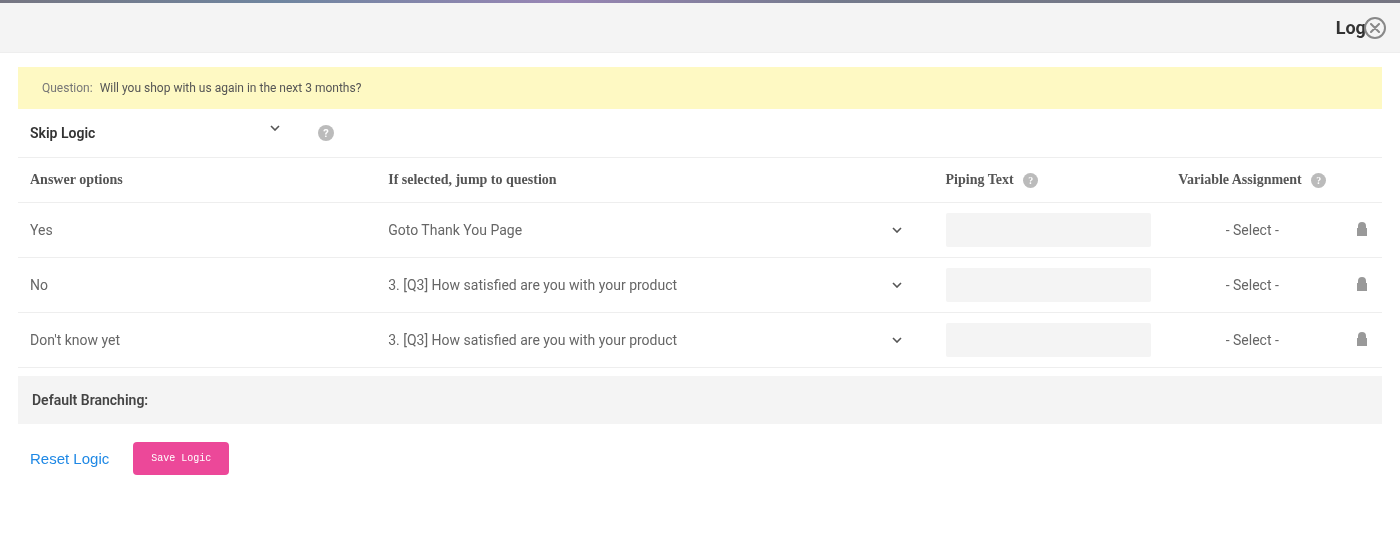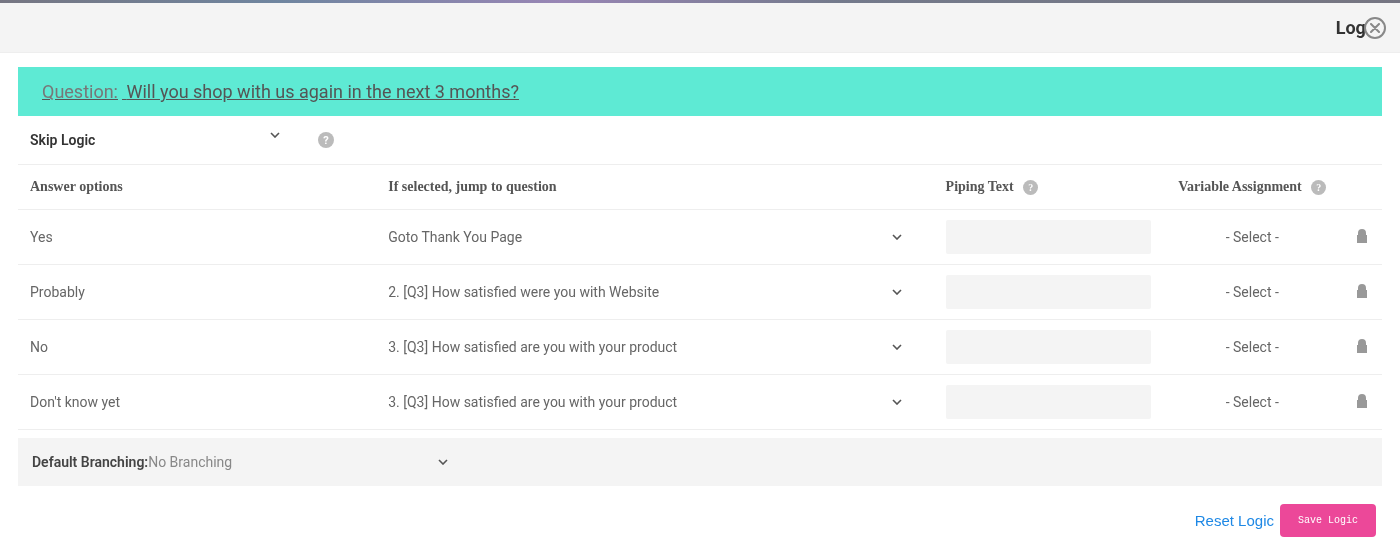--- a/index.html
+++ b/index.html
@@ -35,26 +35,25 @@
       border: 2px solid #888;
       border-radius: 50%;
       display:flex;align-items:center;justify-content:center;
       color:#888;
       cursor:pointer;
       background:#f4f4f4;
     }
     .close-btn svg{width:10px;height:10px;}
     .content { padding: 0 18px 18px 18px; }
     .question-bar {
-      background: #5eead4;
+      background: #fef9c3;
       padding: 14px 24px;
       margin-top: 14px;
-      font-size: 18px;
+      font-size: 12px;
       color:#555;
-      text-decoration:underline;
     }
     .question-bar .label { color:#777; margin-right:4px;}
     .logic-select-row {
       display:flex; align-items:center;
       padding: 16px 12px;
     }
     .dropdown {
       display:flex; align-items:flex-start; gap:20px;
       color:#333; font-weight:600; cursor:pointer;
     }
@@ -104,32 +103,32 @@
       color:#666; cursor:pointer; text-align:center; display:block;
     }
     .lock-icon { color:#999; display:inline-flex; }
     .lock-icon svg{width:14px;height:16px;}
     .caret-down svg{width:10px;height:6px;}
     .caret-down { color:#555; display:inline-flex;}
 
     .default-branch-bar {
       background:#f4f4f4;
       padding: 16px 14px;
-      display:flex; align-items:center; 
+      display:flex; align-items:center; gap:30px;
       font-size:14px;
       margin-top:8px;
     }
     .default-branch-bar .lbl { font-weight:600; color:#444; }
     .branch-dd {
       display:flex;align-items:center;justify-content:space-between;
       width:300px; color:#888; cursor:pointer;
     }
     .hint { color:#666; }
     .actions {
-      display:flex; justify-content:flex-end; 
+      display:flex; justify-content:flex-start; gap:18px;
       padding: 18px 6px 6px 6px;
     }
     .btn-reset {
       background:none;border:none;color:#1e88e5;font-size:15px;cursor:pointer;
       padding:8px 6px;
     }
     .btn-save {
       background:#ec4899;border:none;color:#fff;font-size:10px;font-weight:500;
       padding:10px 18px;border-radius:4px;cursor:pointer;font-family:Liberation Mono, monospace;
     }
@@ -203,42 +202,20 @@
           <td class="center">
               <span class="var-select">- Select -</span>
             </td>
           <td class="center"><span class="lock-icon">
                 <svg viewBox="0 0 14 16">
                   <path d="M3 7 V5 a4 4 0 0 1 8 0 V7 M2 7 h10 v8 h-10 z" fill="currentColor"></path>
                 </svg>
               </span></td>
         </tr>
         <tr>
-          <td>Probably</td>
-          <td>
-            <div class="jump-cell">
-              <span>2. [Q3] How satisfied were you with Website</span>
-              <span class="caret-down">
-                  <svg viewBox="0 0 10 6">
-                    <path d="M1 1 L5 5 L9 1" stroke="currentColor" stroke-width="1.6" fill="none"></path>
-                  </svg>
-                </span>
-            </div>
-          </td>
-          <td><input class="piping-input" value="" style=""></td>
-          <td class="center">
-              <span class="var-select">- Select -</span>
-            </td>
-          <td class="center"><span class="lock-icon">
-                <svg viewBox="0 0 14 16">
-                  <path d="M3 7 V5 a4 4 0 0 1 8 0 V7 M2 7 h10 v8 h-10 z" fill="currentColor"></path>
-                </svg>
-              </span></td>
-        </tr>
-        <tr>
           <td>No</td>
           <td>
             <div class="jump-cell">
               <span>3. [Q3] How satisfied are you with your product</span>
               <span class="caret-down">
                   <svg viewBox="0 0 10 6">
                     <path d="M1 1 L5 5 L9 1" stroke="currentColor" stroke-width="1.6" fill="none"></path>
                   </svg>
                 </span>
             </div>
@@ -273,28 +250,20 @@
                 <svg viewBox="0 0 14 16">
                   <path d="M3 7 V5 a4 4 0 0 1 8 0 V7 M2 7 h10 v8 h-10 z" fill="currentColor"></path>
                 </svg>
               </span></td>
         </tr>
       </tbody>
     </table>
 
     <div class="default-branch-bar">
       <span class="lbl">Default Branching:</span>
-      <div class="branch-dd">
-        <span>No Branching</span>
-        <span class="caret-down">
-            <svg viewBox="0 0 10 6">
-              <path d="M1 1 L5 5 L9 1" stroke="currentColor" stroke-width="1.6" fill="none"></path>
-            </svg>
-          </span>
-      </div>
     </div>
 
     <div class="actions">
       <button class="btn-reset">Reset Logic</button>
       <button class="btn-save">Save Logic</button>
     </div>
 
   </div>
 </div>
 

